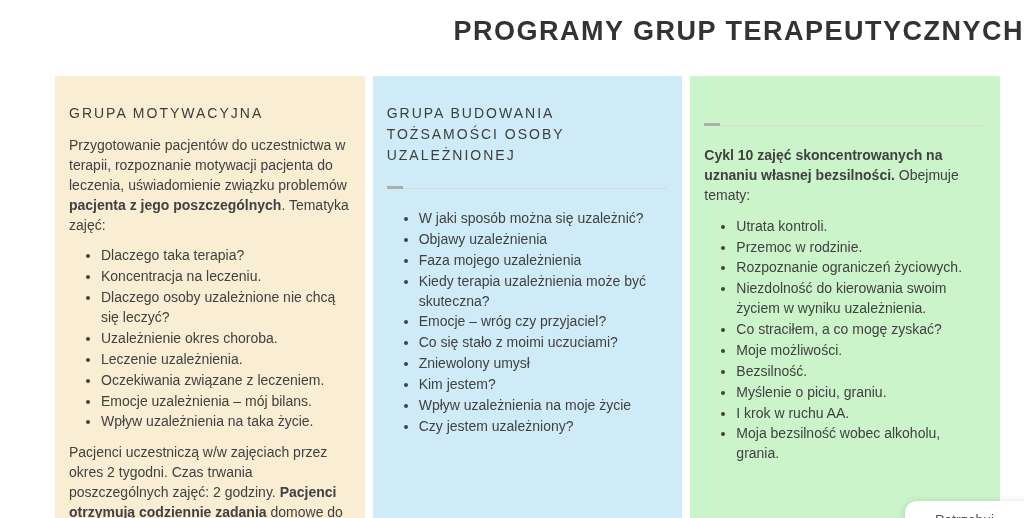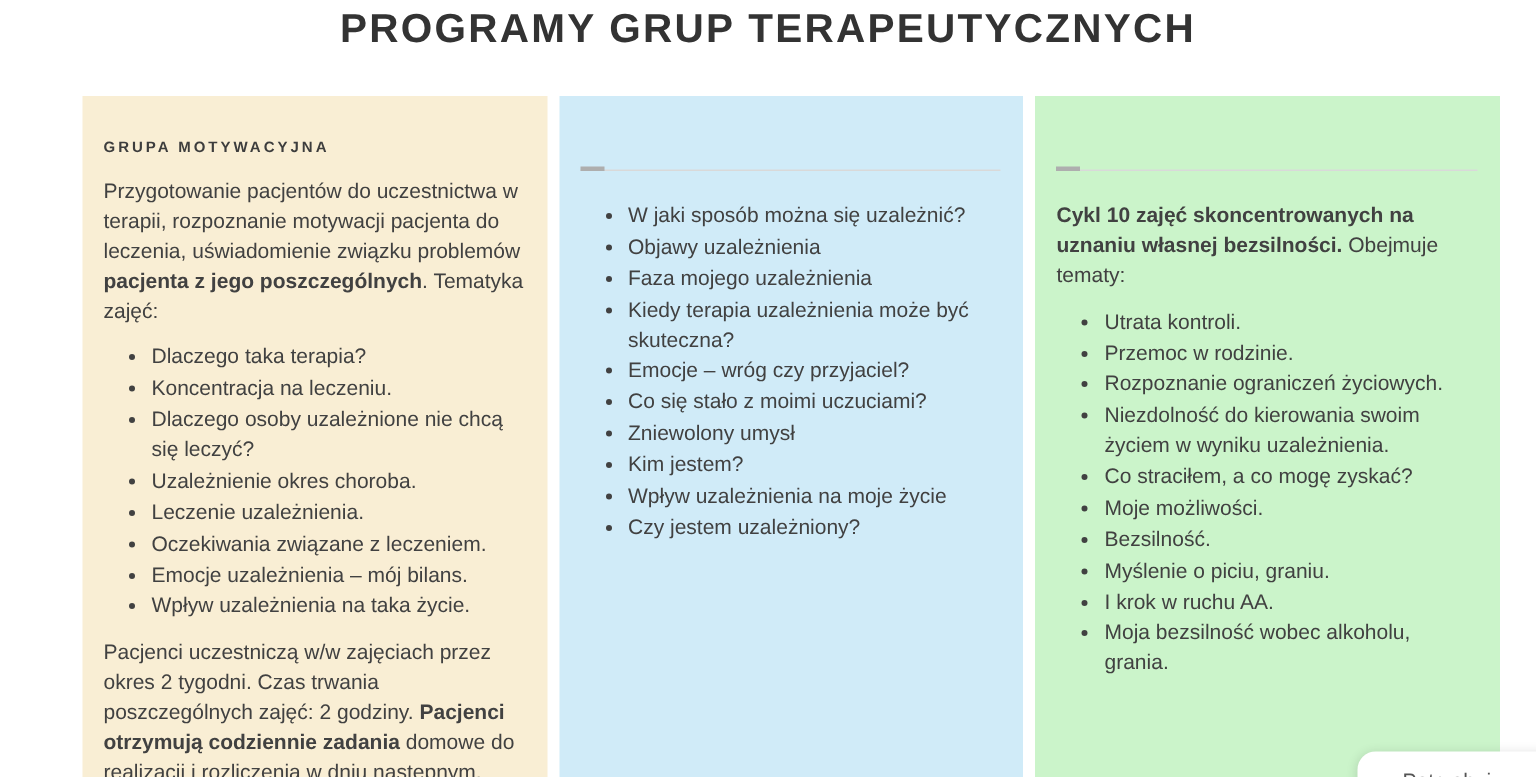--- a/index.html
+++ b/index.html
@@ -8,22 +8,22 @@
 
   .page {
     position: relative;
     width: 1024px;
     height: 518px;
     background: #ffffff;
     overflow: hidden;
   }
 
   .page-title {
-    padding-top: 4px;
-    text-align: center;
+    padding-top: 16px;
+    text-align: right;
     font-size: 27px;
     font-weight: bold;
     letter-spacing: 1.5px;
     color: #333333;
     text-transform: uppercase;
   }
 
   .cards {
     display: flex;
     gap: 8px;
@@ -34,22 +34,22 @@
 
   .card {
     flex: 1 1 0;
     padding: 27px 15px 8px 14px;
     font-size: 14px;
     line-height: 1.42;
     color: #414141;
   }
 
   .card-heading {
-    font-size: 10px;
-    font-weight: bold;
+    font-size: 14px;
+    font-weight: normal;
     letter-spacing: 2px;
     line-height: 1.5;
     color: #3d3d3d;
     text-transform: uppercase;
     margin-bottom: 12px;
   }
 
   .divider {
     position: relative;
     height: 1px;
@@ -113,20 +113,21 @@
           <li>Uzależnienie okres choroba.</li>
           <li>Leczenie uzależnienia.</li>
           <li>Oczekiwania związane z leczeniem.</li>
           <li>Emocje uzależnienia – mój bilans.</li>
           <li>Wpływ uzależnienia na taka życie.</li>
         </ul>
       <p class="no-gap"><span>Pacjenci uczestniczą w/w zajęciach przez okres 2 tygodni. Czas trwania poszczególnych zajęć: 2 godziny. </span><strong>Pacjenci otrzymują codziennie zadania</strong><span> domowe do realizacji i rozliczenia w dniu następnym.</span></p>
     </section>
 
     <section class="card" style="background: rgb(208, 235, 248);">
+      <h2 class="card-heading">GRUPA BUDOWANIA TOŻSAMOŚCI OSOBY UZALEŻNIONEJ</h2>
       <div class="divider"></div>
       <ul>
           <li>W jaki sposób można się uzależnić?</li>
           <li>Objawy uzależnienia</li>
           <li>Faza mojego uzależnienia</li>
           <li>Kiedy terapia uzależnienia może być skuteczna?</li>
           <li>Emocje – wróg czy przyjaciel?</li>
           <li>Co się stało z moimi uczuciami?</li>
           <li>Zniewolony umysł</li>
           <li>Kim jestem?</li>

